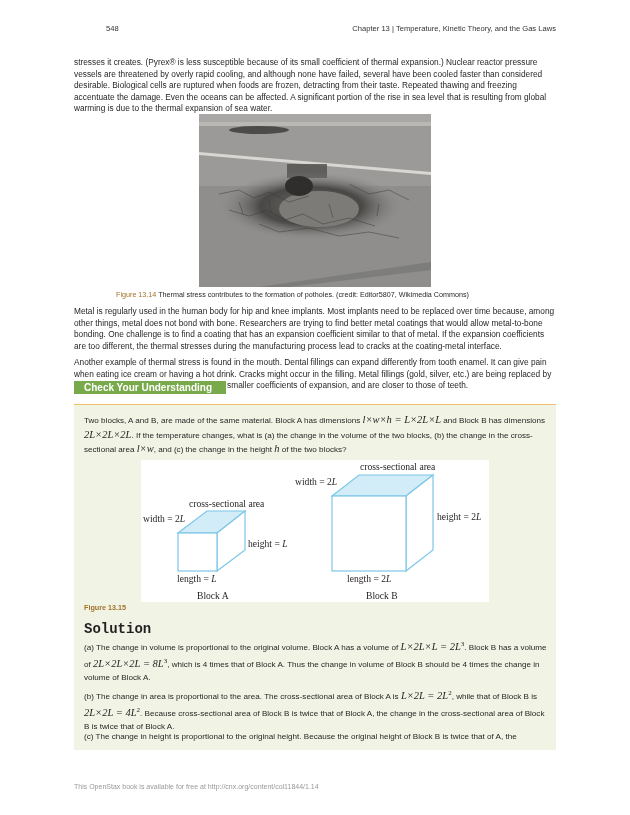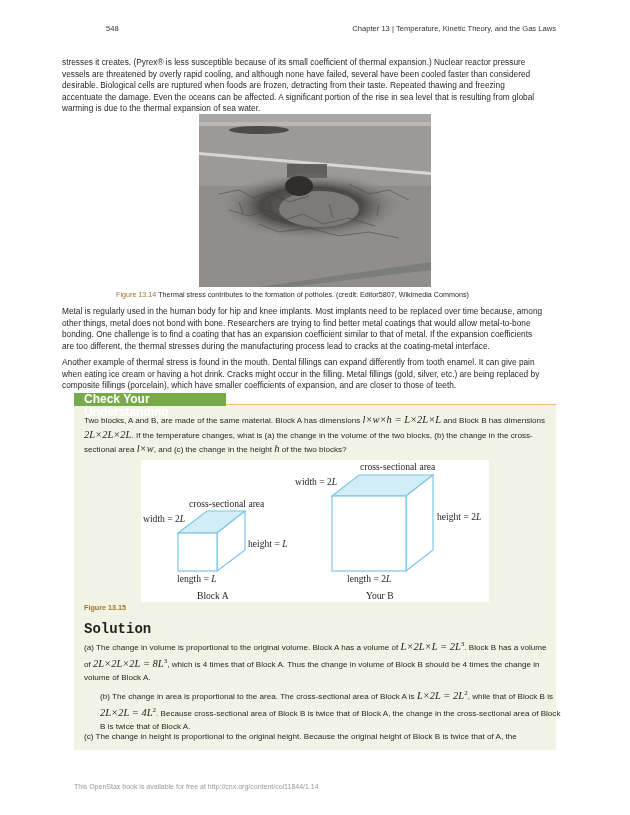--- a/index.html
+++ b/index.html
@@ -2,28 +2,28 @@
 <html><head>
 <meta charset="utf-8">
 <style>
   html, body { margin: 0; padding: 0; background: #ffffff; }
   body { width: 630px; height: 815px; position: relative; overflow: hidden;
          font-family: "Liberation Sans", sans-serif; color: #231f20; }
   .abs { position: absolute; }
   .hdr { top: 24px; font-size: 7.6px; color: #333; margin-left: 32px; }
   .page-num { left: 74px; }
   .chapter { right: 74px; text-align: left; }
-  .para { position: absolute; left: 62px; width: 482px; font-size: 8.3px; line-height: 11.6px; margin: 0; }
+  .para { position: absolute; left: 74px; width: 482px; font-size: 8.3px; line-height: 11.6px; margin: 0; }
   .photo { position: absolute; left: 199px; top: 114px; width: 232px; height: 173px; overflow: hidden; }
   .fig-caption { position: absolute; left: 74px; top: 290px; font-size: 7.2px; color: #231f20; white-space: nowrap; margin-left: 42px; }
   .fig-label { color: #a0722a; }
   .cyu-box { position: absolute; left: 74px; top: 404px; width: 482px; height: 346px; background: #f1f4e5; }
   .cyu-rule { position: absolute; left: 74px; top: 404px; width: 482px; height: 1px; background: #f0c070; }
-  .cyu-tab { position: absolute; left: 74px; top: 393px; width: 152px; height: 13px; background: #78a94a;
-             color: #fff; font-weight: bold; font-size: 12px; line-height: 13px; padding-left: 10px; box-sizing: border-box; }
+  .cyu-tab { position: absolute; left: 74px; top: 381px; width: 152px; height: 13px; background: #78a94a;
+             color: #fff; font-weight: bold; font-size: 10px; line-height: 13px; padding-left: 10px; box-sizing: border-box; }
   .cyu-text { position: absolute; left: 84px; width: 464px; font-size: 8.1px; line-height: 13.5px; margin: 0; }
   .math { font-family: "Liberation Serif", serif; font-style: italic; font-size: 10.5px; }
   .math sup { font-size: 7px; font-style: normal; }
   .diagram { position: absolute; left: 141px; top: 460px; width: 348px; height: 142px; background: #ffffff; }
   .diagram svg { position: absolute; left: 0; top: 0; }
   .dlabel { position: absolute; font-family: "Liberation Serif", serif; font-size: 9.6px; color: #231f20; white-space: nowrap; }
   .dlabel i { font-style: italic; }
   .fig1315 { position: absolute; left: 84px; top: 603px; font-size: 7.2px; font-weight: bold; color: #a0722a; }
   .solution { position: absolute; left: 84px; top: 621px; font-size: 14px; font-weight: bold; font-family: Liberation Mono, monospace; }
   .footer { position: absolute; left: 74px; top: 783px; font-size: 7px; color: #999; }
@@ -100,29 +100,29 @@
   <div class="dlabel" style="left:48px; top:38px;">cross-sectional area</div>
   <div class="dlabel" style="left:2px; top:53px;"><span>width = 2</span><i>L</i></div>
   <div class="dlabel" style="left:107px; top:78px;"><span>height = </span><i>L</i></div>
   <div class="dlabel" style="left:36px; top:113px;text-align:center;"><span>length = </span><i>L</i></div>
   <div class="dlabel" style="left:56px; top:130px;">Block A</div>
 
   <div class="dlabel" style="left:219px; top:1px;">cross-sectional area</div>
   <div class="dlabel" style="left:154px; top:16px;"><span>width = 2</span><i>L</i></div>
   <div class="dlabel" style="left:296px; top:51px;"><span>height = 2</span><i>L</i></div>
   <div class="dlabel" style="left:206px; top:113px;"><span>length = 2</span><i>L</i></div>
-  <div class="dlabel" style="left:225px; top:130px;">Your B</div>
+  <div class="dlabel" style="left:225px; top:130px;">Block B</div>
 </div>
 
 <div class="fig1315">Figure 13.15</div>
 <div class="solution">Solution</div>
 
 <p class="cyu-text" style="top:637px;">
   <span>(a) The change in volume is proportional to the original volume. Block A has a volume of </span><span class="math"><span>L×2L×L = 2L</span><sup>3</sup></span><span>. Block B has a volume of </span><span class="math"><span>2L×2L×2L = 8L</span><sup>3</sup></span><span>, which is 4 times that of Block A. Thus the change in volume of Block B should be 4 times the change in volume of Block A.</span>
 </p>
 
-<p class="cyu-text" style="top:686px;margin-left:16px;">
+<p class="cyu-text" style="top:686px;">
   <span>(b) The change in area is proportional to the area. The cross-sectional area of Block A is </span><span class="math"><span>L×2L = 2L</span><sup>2</sup></span><span>, while that of Block B is </span><span class="math"><span>2L×2L = 4L</span><sup>2</sup></span><span>. Because cross-sectional area of Block B is twice that of Block A, the change in the cross-sectional area of Block B is twice that of Block A.</span>
 </p>
 
 <p class="cyu-text" style="top:730px;">(c) The change in height is proportional to the original height. Because the original height of Block B is twice that of A, the</p>
 
 <div class="footer">This OpenStax book is available for free at http://cnx.org/content/col11844/1.14</div>
 
 </body></html>

